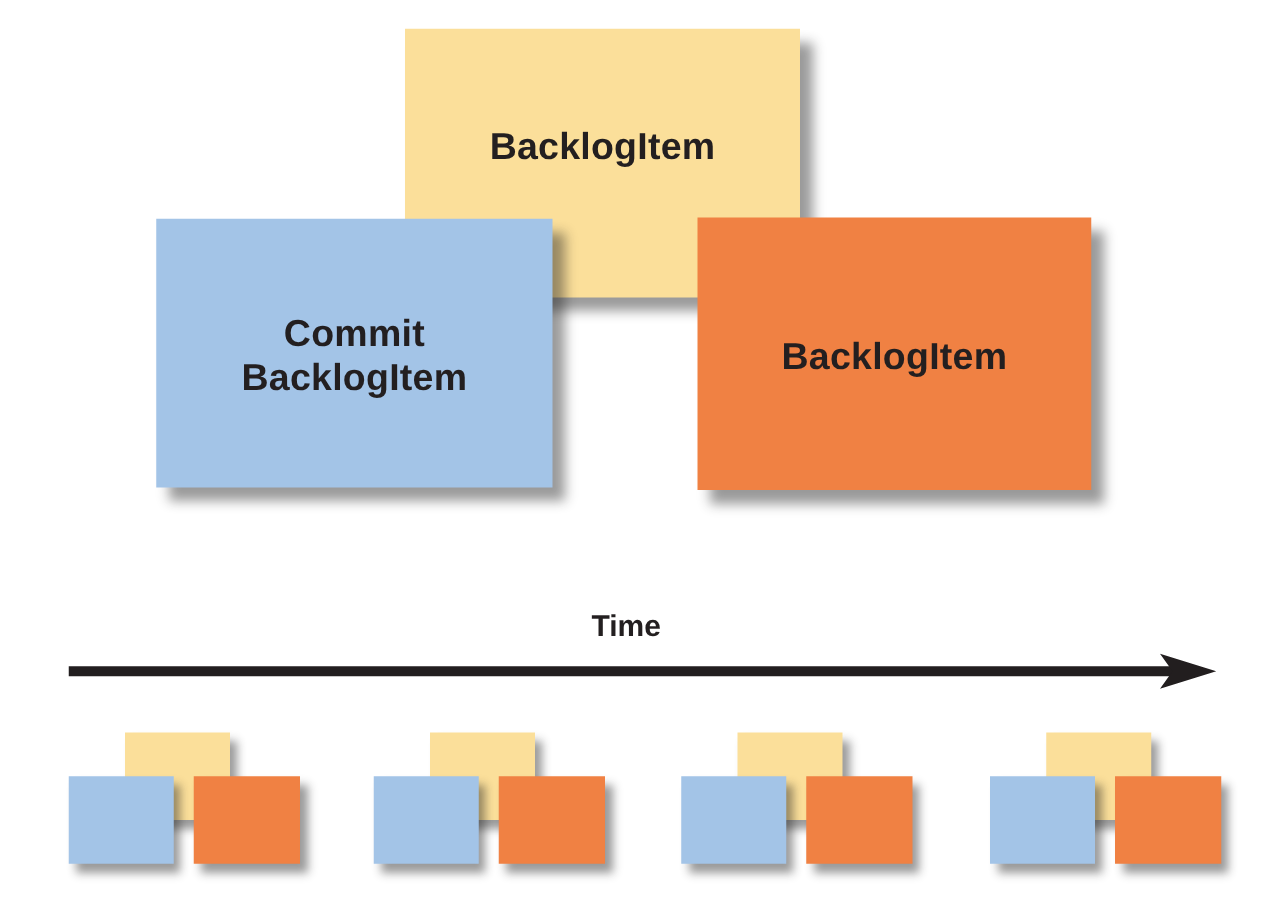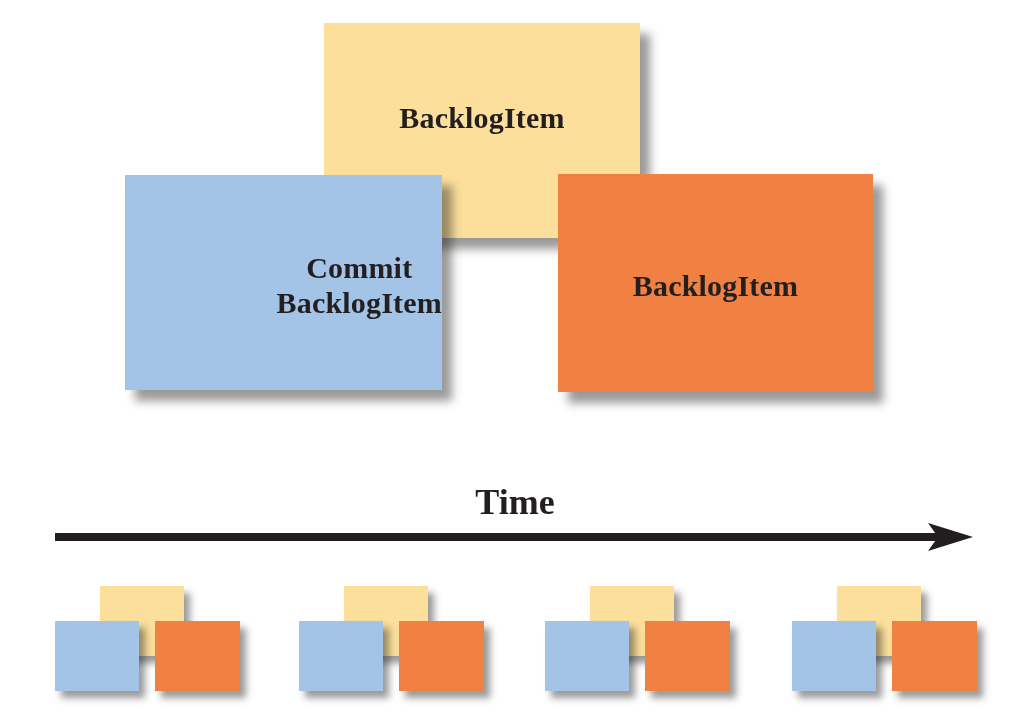--- a/index.html
+++ b/index.html
@@ -6,21 +6,21 @@
     margin: 0;
     padding: 0;
     background: #ffffff;
   }
   .stage {
     position: relative;
     width: 1023px;
     height: 726px;
     background: #ffffff;
     overflow: hidden;
-    font-family: Liberation Serif, serif;
+    font-family: Liberation Sans, sans-serif;
   }
   .card {
     position: absolute;
     display: flex;
     align-items: center;
     justify-content: center;
     text-align: center;
     box-shadow: 10px 11px 9px rgba(30, 30, 30, 0.45);
     box-sizing: border-box;
   }
@@ -32,33 +32,32 @@
   }
   .card-yellow {
     left: 324px; top: 23px;
     width: 316px; height: 215px;
     padding-bottom: 26px;
   }
   .card-blue {
     left: 125px; top: 175px;
     width: 317px; height: 215px;
     padding-top: 5px;
-    justify-content: flex-end;
   }
   .card-orange {
     left: 558px; top: 174px;
     width: 315px; height: 218px;
     padding-top: 4px;
   }
   .time-label {
     position: absolute;
-    left: 50px; top: 487px;
+    left: 36px; top: 487px;
     width: 930px;
     text-align: center;
-    font-size: 36px;
+    font-size: 24px;
     line-height: 30px;
     font-weight: bold;
   }
   .arrow-svg {
     position: absolute;
     left: 50px; top: 514px;
   }
   .clusters {
     position: absolute;
     left: 0; top: 586px;

